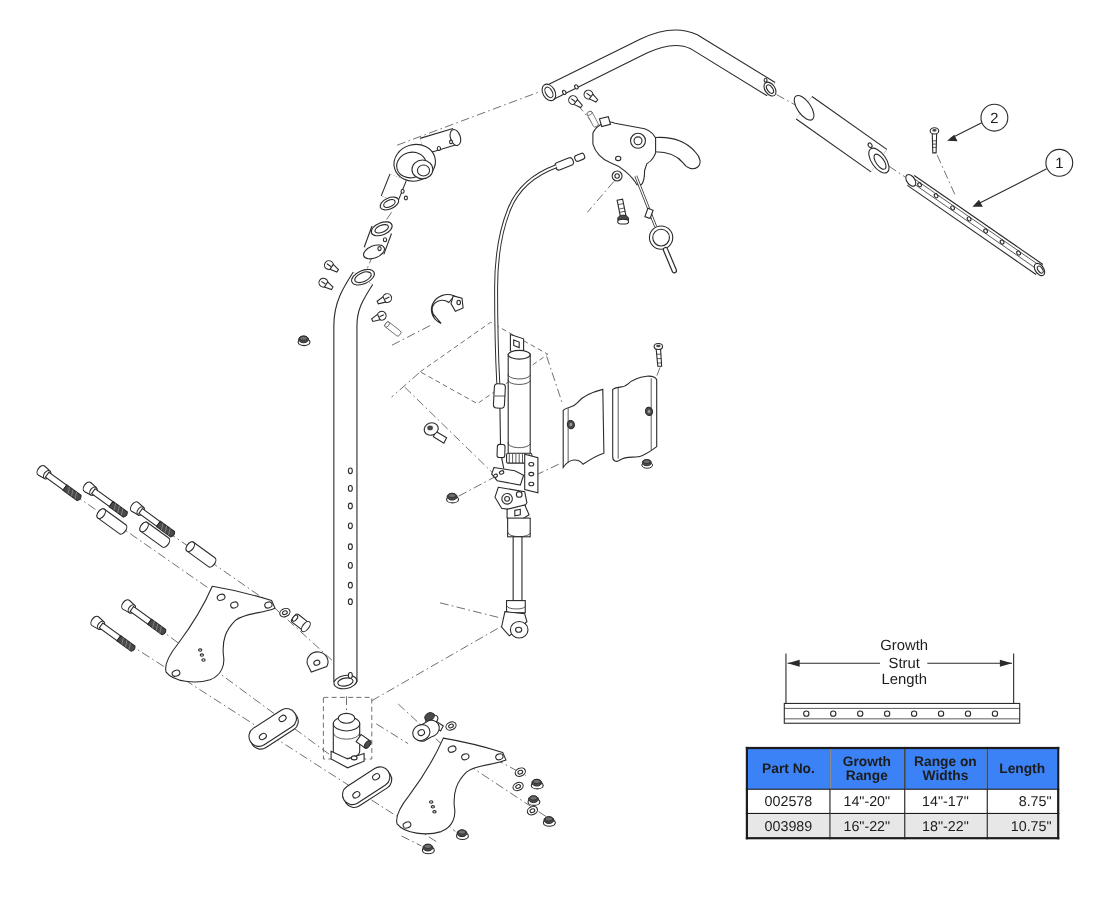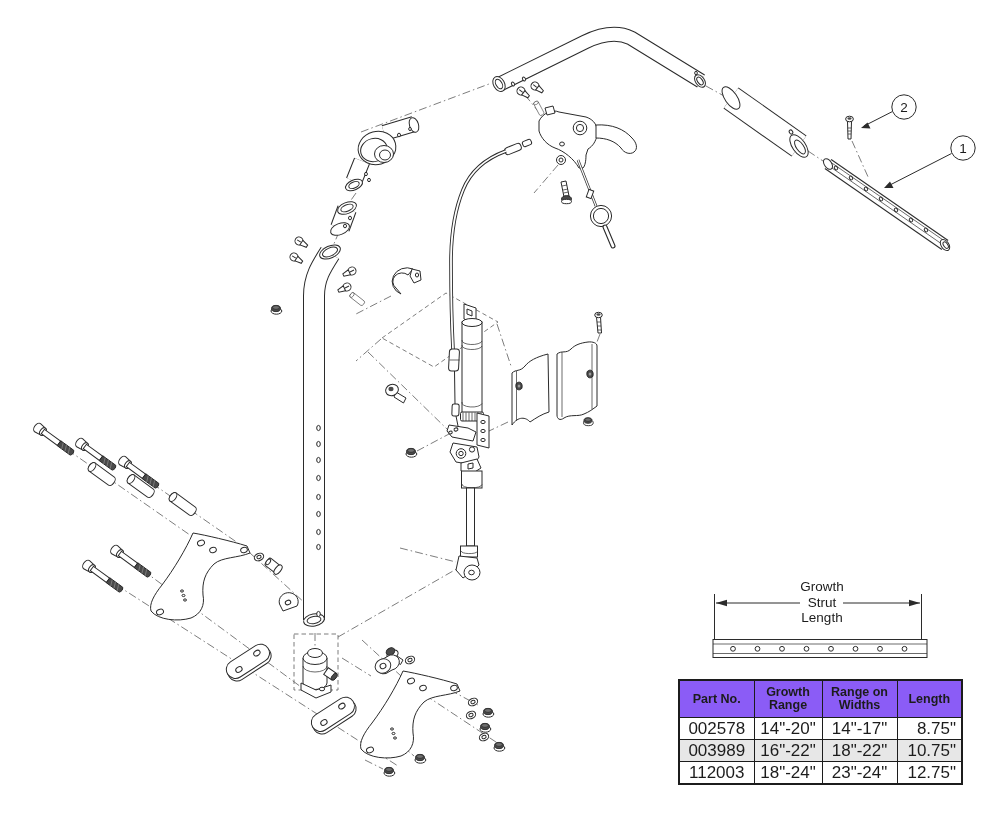--- a/index.html
+++ b/index.html
@@ -12,23 +12,23 @@
   .ln{fill:none;stroke:#2b2b2b;stroke-width:1;}
   .thin{fill:none;stroke:#2b2b2b;stroke-width:0.7;}
   .cl{fill:none;stroke:#6e6e6e;stroke-width:0.9;stroke-dasharray:8 3 1.5 3;}
   .ph{fill:none;stroke:#6e6e6e;stroke-width:0.9;stroke-dasharray:4.5 3;}
   .tO{fill:none;stroke:#2b2b2b;}
   .tI{fill:none;stroke:#fff;}
   
   .parts-table{position:absolute;left:678px;top:679px;width:283px;border-collapse:collapse;
                table-layout:fixed;border:2px solid #1c1c1c;}
   .parts-table th,.parts-table td{border:1px solid #1c1c1c;overflow:hidden;}
-  .parts-table th{background:#8b5cf6;font-size:12.5px;font-weight:bold;line-height:13px;
+  .parts-table th{background:#3b82f6;font-size:12.5px;font-weight:bold;line-height:13px;
                   height:34px;text-align:center;vertical-align:middle;padding:1px 2px;}
-  .parts-table td{font-size:17px;height:21px;text-align:center;vertical-align:middle;padding:0 2px;}
+  .parts-table td{font-size:13px;height:21px;text-align:center;vertical-align:middle;padding:0 2px;}
   .parts-table td.num{text-align:right;padding-right:5px;}
   .parts-table tr.alt td{background:#e7e7e7;}
 </style>
 </head>
 <body>
 
 <div class="canvas">
 
 <svg width="1000" height="816" viewBox="0 0 1000 816">
 <defs>
@@ -481,22 +481,16 @@
       <td>14"-20"</td>
       <td>14"-17"</td>
       <td class="num">8.75"</td>
     </tr>
     <tr class="alt">
       <td>003989</td>
       <td>16"-22"</td>
       <td>18"-22"</td>
       <td class="num">10.75"</td>
     </tr>
-    <tr>
-      <td>112003</td>
-      <td>18"-24"</td>
-      <td>23"-24"</td>
-      <td class="num">12.75"</td>
-    </tr>
   </tbody>
 </table>
 
 </div>
 
 </body></html>

